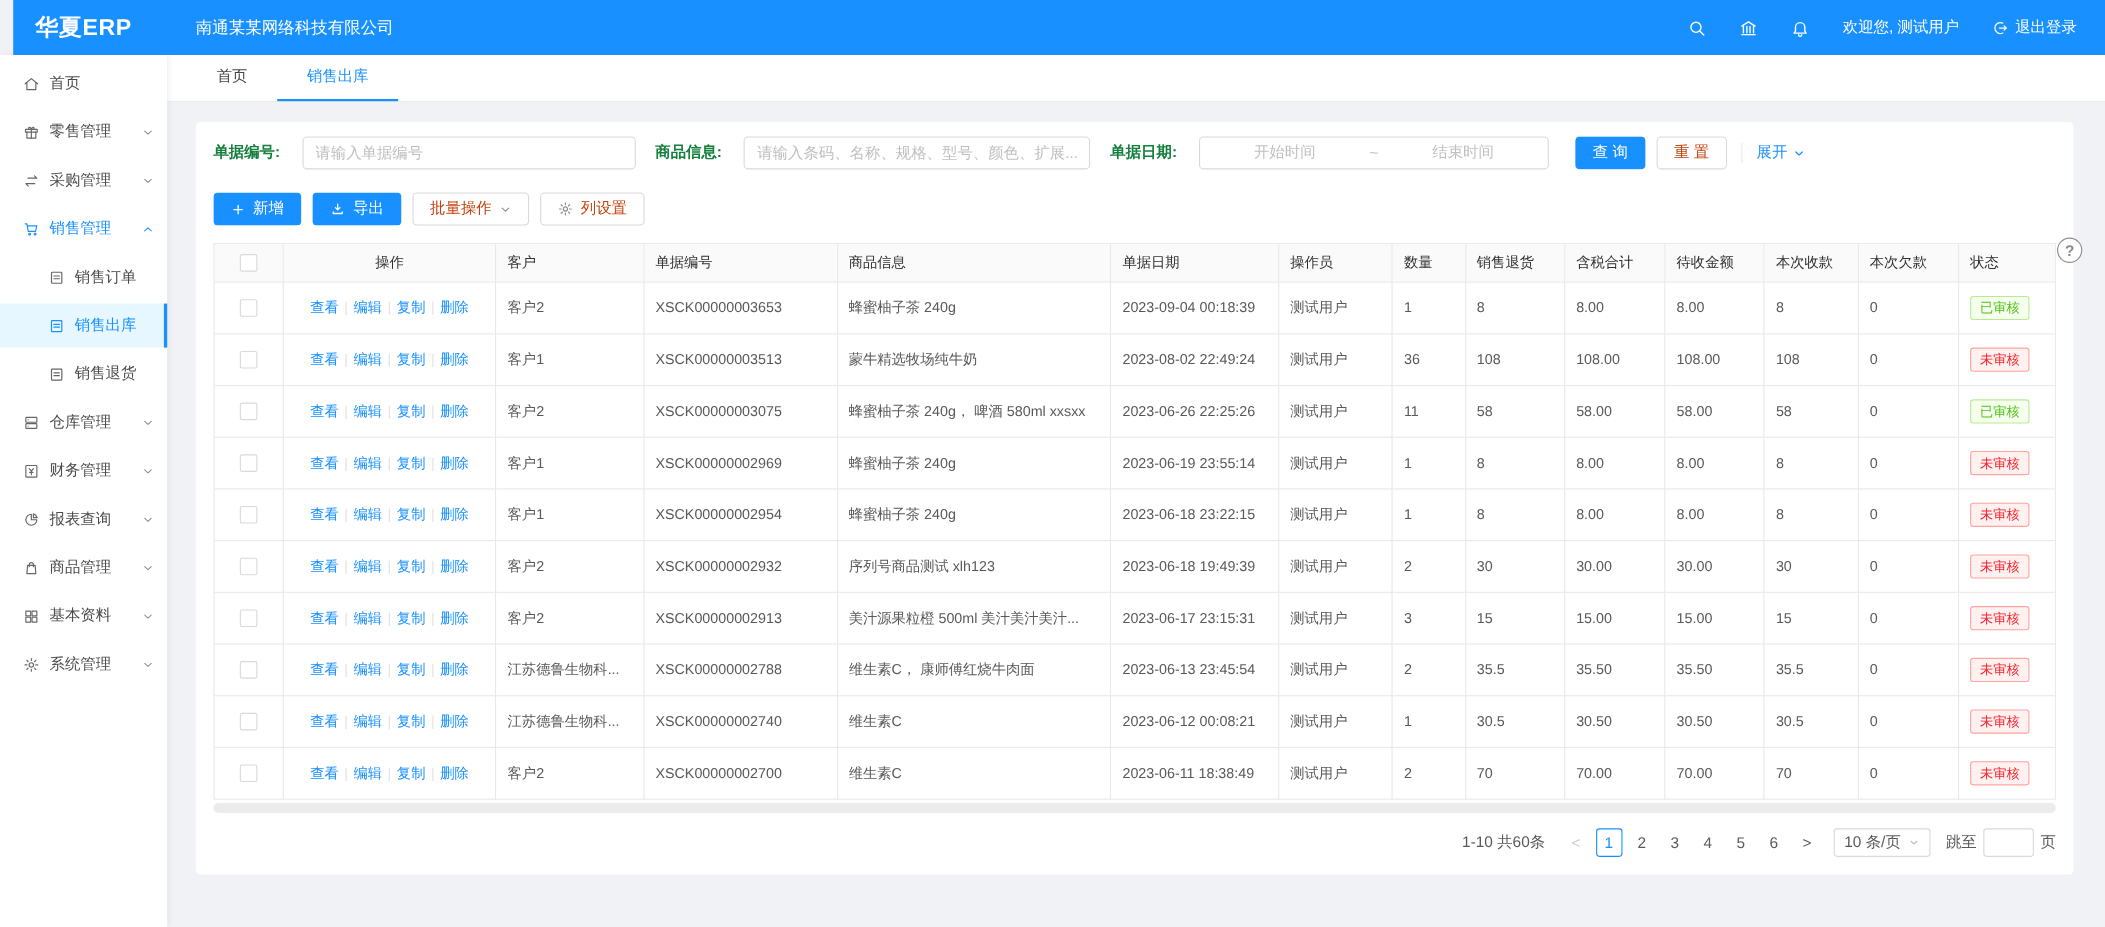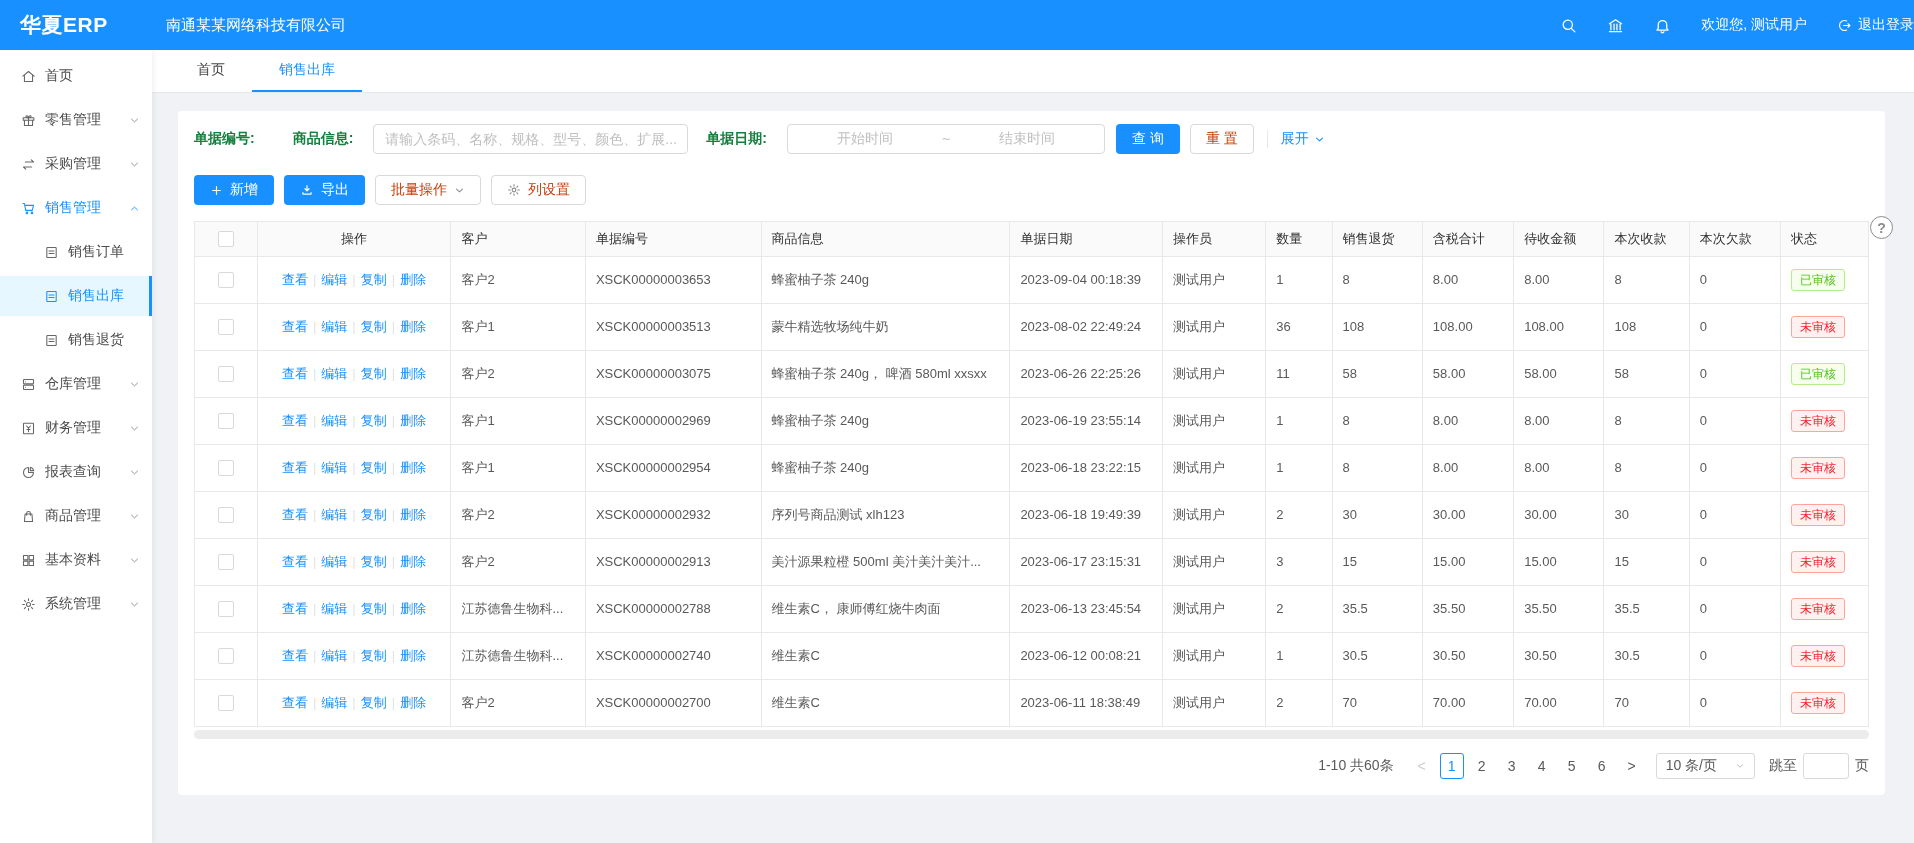--- a/index.html
+++ b/index.html
@@ -7,24 +7,24 @@
   body {
     width:1914px; height:843px; overflow:hidden;
     background:#f0f2f5;
     font-family:"Liberation Sans","DejaVu Sans",sans-serif;
     font-size:14px; color:#333;
     position:relative;
   }
   svg { display:block; }
 
   
-  .topbar { position:absolute; top:0; left:0; right:0; height:50px; background:#1890ff; display:flex; align-items:center; color:#fff; z-index:10;justify-content:space-between; }
+  .topbar { position:absolute; top:0; left:12px; right:0; height:50px; background:#1890ff; display:flex; align-items:center; color:#fff; z-index:10;justify-content:space-between; }
   .logo { width:152px; padding-left:20px; font-size:21px; font-weight:bold; letter-spacing:.5px; cursor:pointer; }
   .company { font-size:15px; margin-left:14px; }
-  .topbar-right { margin-left:auto; display:flex; align-items:center; gap:30px; }
+  .topbar-right { margin-left:auto; display:flex; align-items:center; gap:30px; padding-right:26px; }
   .tb-icon { cursor:pointer; display:flex; }
   .welcome { font-size:14px; }
   .logout { display:flex; align-items:center; gap:6px; cursor:pointer; font-size:14px; }
 
   
   .sidebar { position:absolute; top:50px; left:0; bottom:0; width:152px; background:#fff; box-shadow:2px 0 6px rgba(0,21,41,.06); padding-top:2px; z-index:5; }
   .s-item { height:40px; margin:4px 0; display:flex; align-items:center; padding:0 12px 0 21px; color:#4b4b4b; font-size:14px; cursor:pointer; }
   .s-item .s-icon { margin-right:9px; color:#666; display:flex; }
   .s-item .arrow { margin-left:auto; color:#8c8c8c; display:flex; }
   .s-item.child { padding-left:44px; }
@@ -45,21 +45,21 @@
   .f-label { color:#15803d; font-weight:600; margin-right:20px; white-space:nowrap; }
   .f-label.m2 { margin-left:18px; }
   .f-input { height:30px; border:1px solid #d9d9d9; border-radius:4px; padding:0 11px; font-size:14px; color:#333; outline:none; background:#fff; }
   .f-input::placeholder { color:#bfbfbf; }
   .w-bill { width:303px; }
   .w-goods { width:315px; }
   .date-box { width:318px; height:30px; border:1px solid #d9d9d9; border-radius:4px; display:flex; align-items:center; justify-content:space-evenly; color:#bfbfbf; cursor:text; background:#fff; }
   .btn { height:30px; border-radius:4px; font-size:14px; padding:0 15px; display:inline-flex; align-items:center; gap:7px; cursor:pointer; border:1px solid transparent; white-space:nowrap; }
   .btn-primary { background:#1890ff; color:#fff; }
   .btn-default { background:#fff; border-color:#d9d9d9; color:#c2410c; }
-  .ml24 { margin-left:11px; } .ml10 { margin-left:10px; }
+  .ml24 { margin-left:24px; } .ml10 { margin-left:10px; }
   .v-divider { width:1px; height:18px; background:#e8e8e8; margin:0 13px; }
   .expand-link { color:#1890ff; cursor:pointer; display:inline-flex; align-items:center; gap:5px; }
 
   
   .toolbar { display:flex; align-items:center; margin-top:20px; gap:10px; }
 
   
   .table-wrap { margin-top:16px; border:1px solid #e8e8e8; border-bottom:none; }
   table { width:100%; border-collapse:collapse; table-layout:fixed; font-size:13px; color:#595959; }
   th { background:#fafafa; font-weight:500; color:#303030; height:34px; text-align:left; padding:0 10px; border-right:1px solid #e8e8e8; border-bottom:1px solid #e8e8e8; white-space:nowrap; overflow:hidden; }
@@ -76,21 +76,21 @@
 
   .scroll-track { height:9px; background:#ececec; border-radius:5px; margin-top:3px; cursor:pointer; }
 
   
   .pager { display:flex; align-items:center; justify-content:flex-end; margin-top:14px; gap:6px; color:#595959; }
   .pg-total { margin-right:10px; }
   .pg-btn { min-width:24px; height:26px; display:flex; align-items:center; justify-content:center; border-radius:3px; cursor:pointer; padding:0 3px; }
   .pg-prev { color:#ccc; }
   .pg-next { color:#595959; }
   .pg-num.active { border:1px solid #1890ff; color:#1890ff; background:#fff; }
-  .pg-size { height:26px; border:1px solid #d9d9d9; border-radius:3px; display:flex; align-items:center; padding:0 9px; gap:18px; color:#595959; cursor:pointer; margin-left:6px; }
+  .pg-size { height:26px; border:1px solid #d9d9d9; border-radius:3px; display:flex; align-items:center; padding:0 9px; gap:7px; color:#595959; cursor:pointer; margin-left:6px; }
   .pg-size .chev { color:#bfbfbf; display:flex; }
   .pg-jump-label { margin-left:8px; }
   .pg-jump-input { width:46px; height:26px; border:1px solid #d9d9d9; border-radius:3px; outline:none; }
 
   .help-fab { position:absolute; top:166px; right:21px; width:23px; height:23px; border:1.6px solid #8c8c8c; border-radius:50%; color:#8c8c8c; display:flex; align-items:center; justify-content:center; font-size:14px; font-weight:bold; background:#fff; cursor:pointer; z-index:6; }
 </style>
 </head>
 <body>
 
 <div class="topbar">
@@ -305,20 +305,21 @@
 <div class="main">
   <div class="tabbar" id="tabbar">
       <div class="tab">首页</div>
       <div class="tab active">销售出库</div>
     </div>
 
   <div class="card">
 
     <div class="filter-row">
       <span class="f-label">单据编号:</span>
+      <input class="f-input w-bill" placeholder="请输入单据编号" style="">
       <span class="f-label m2">商品信息:</span>
       <input class="f-input w-goods" placeholder="请输入条码、名称、规格、型号、颜色、扩展..." style="">
       <span class="f-label m2">单据日期:</span>
       <div class="date-box">
         <span>开始时间</span>
         <span>~</span>
         <span>结束时间</span>
       </div>
       <button class="btn btn-primary ml24">查 询</button>
       <button class="btn btn-default ml10">重 置</button>

